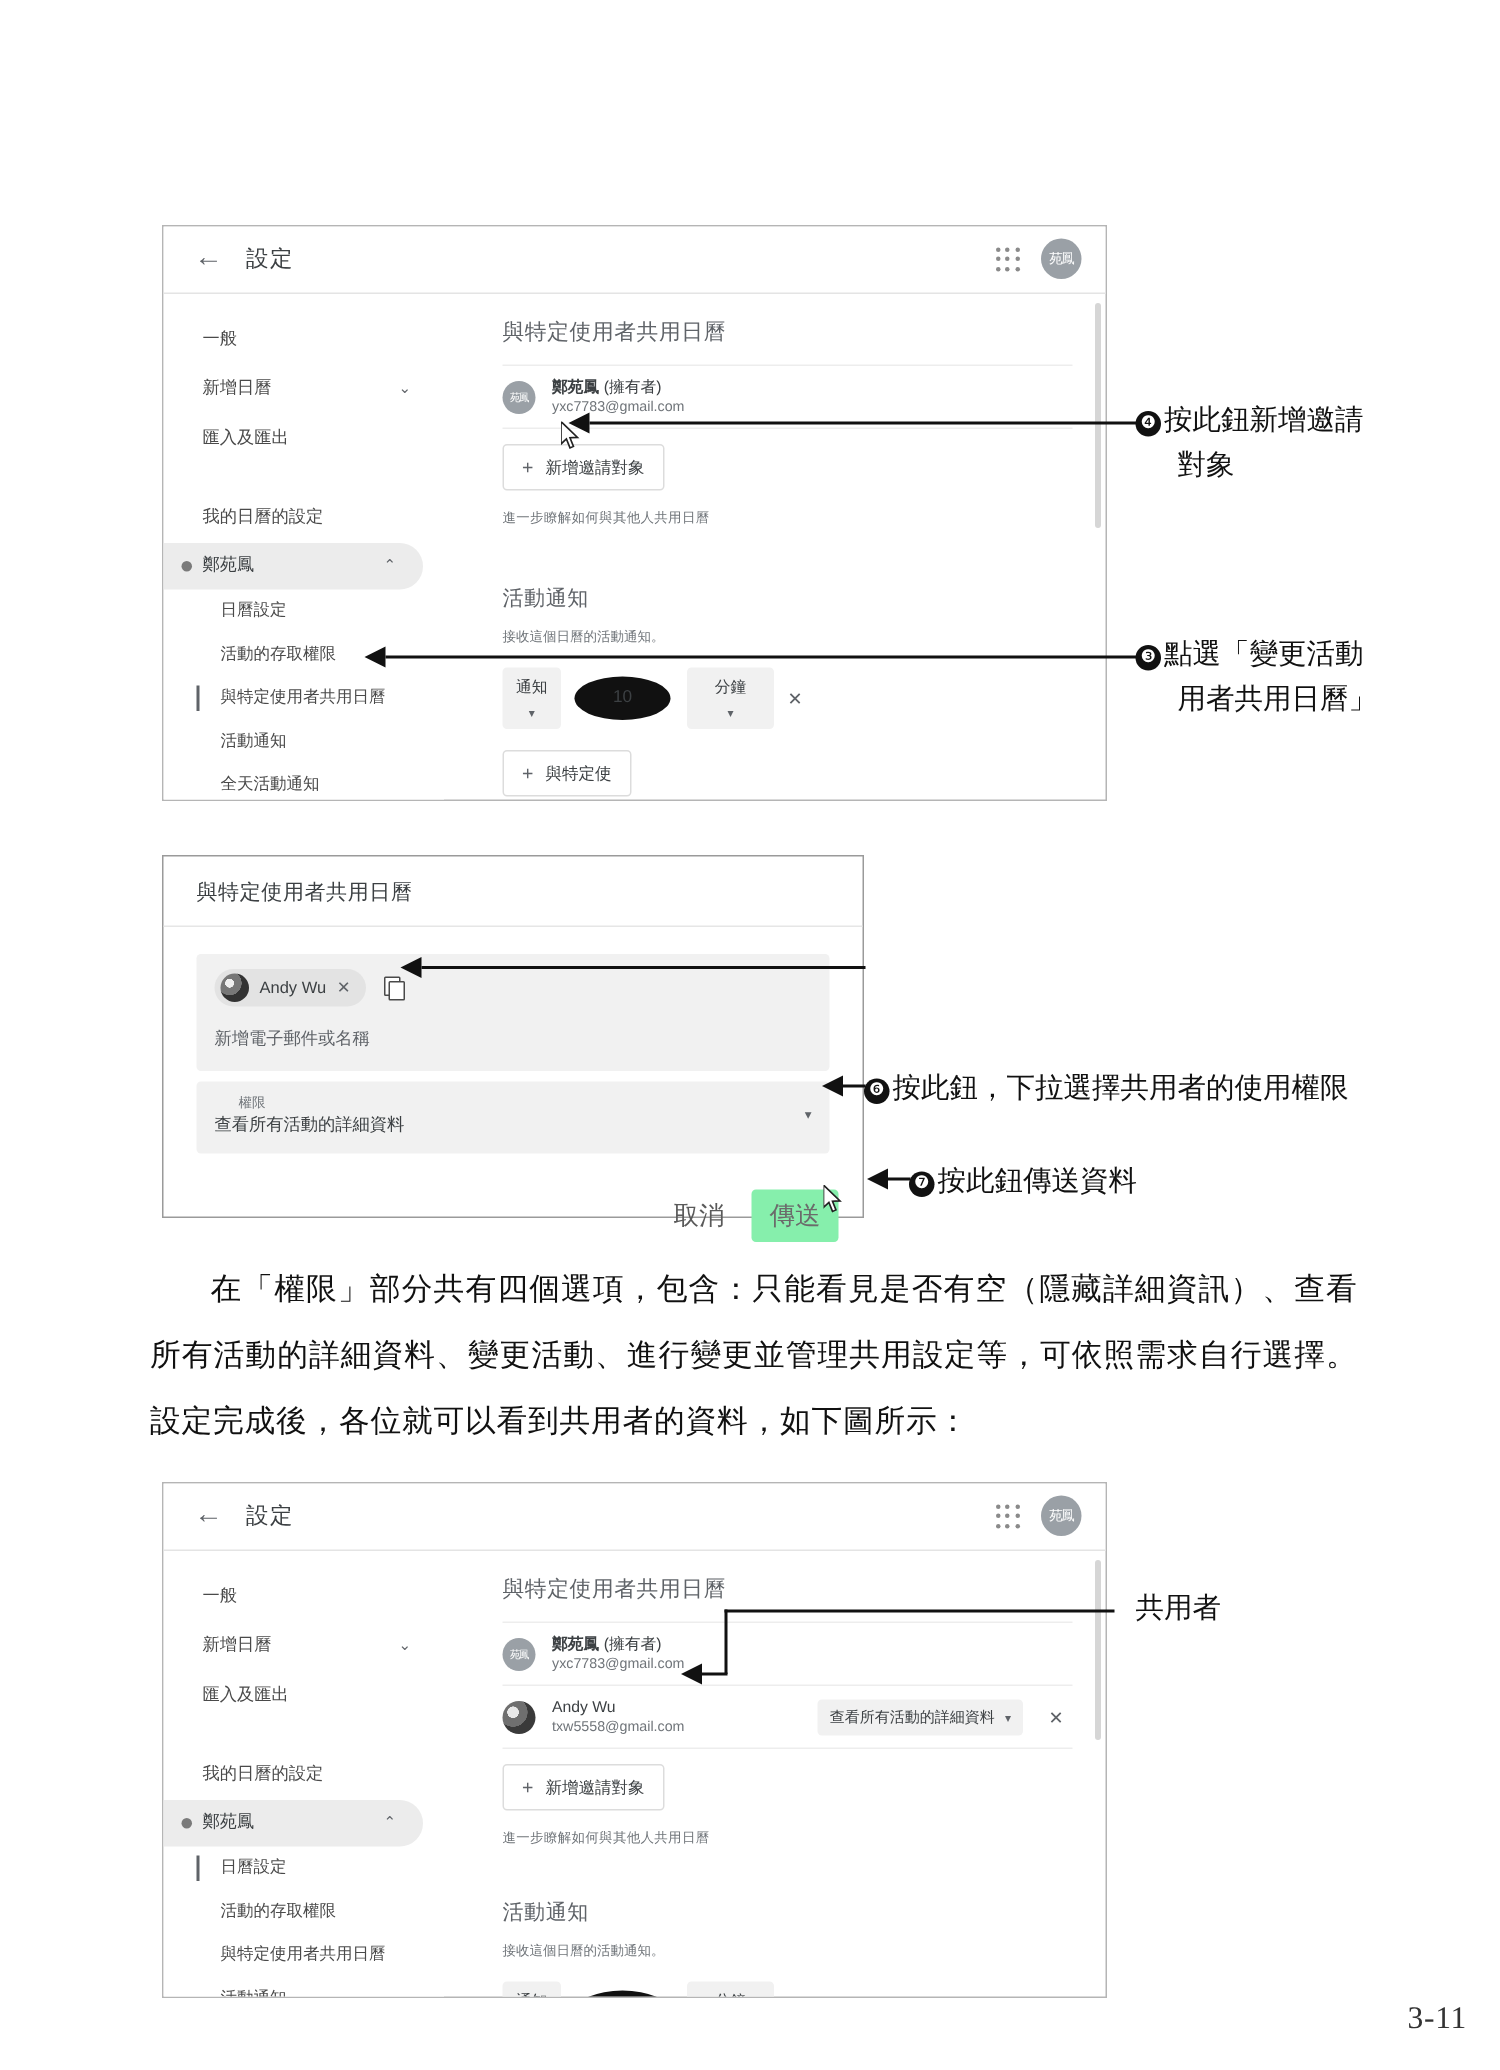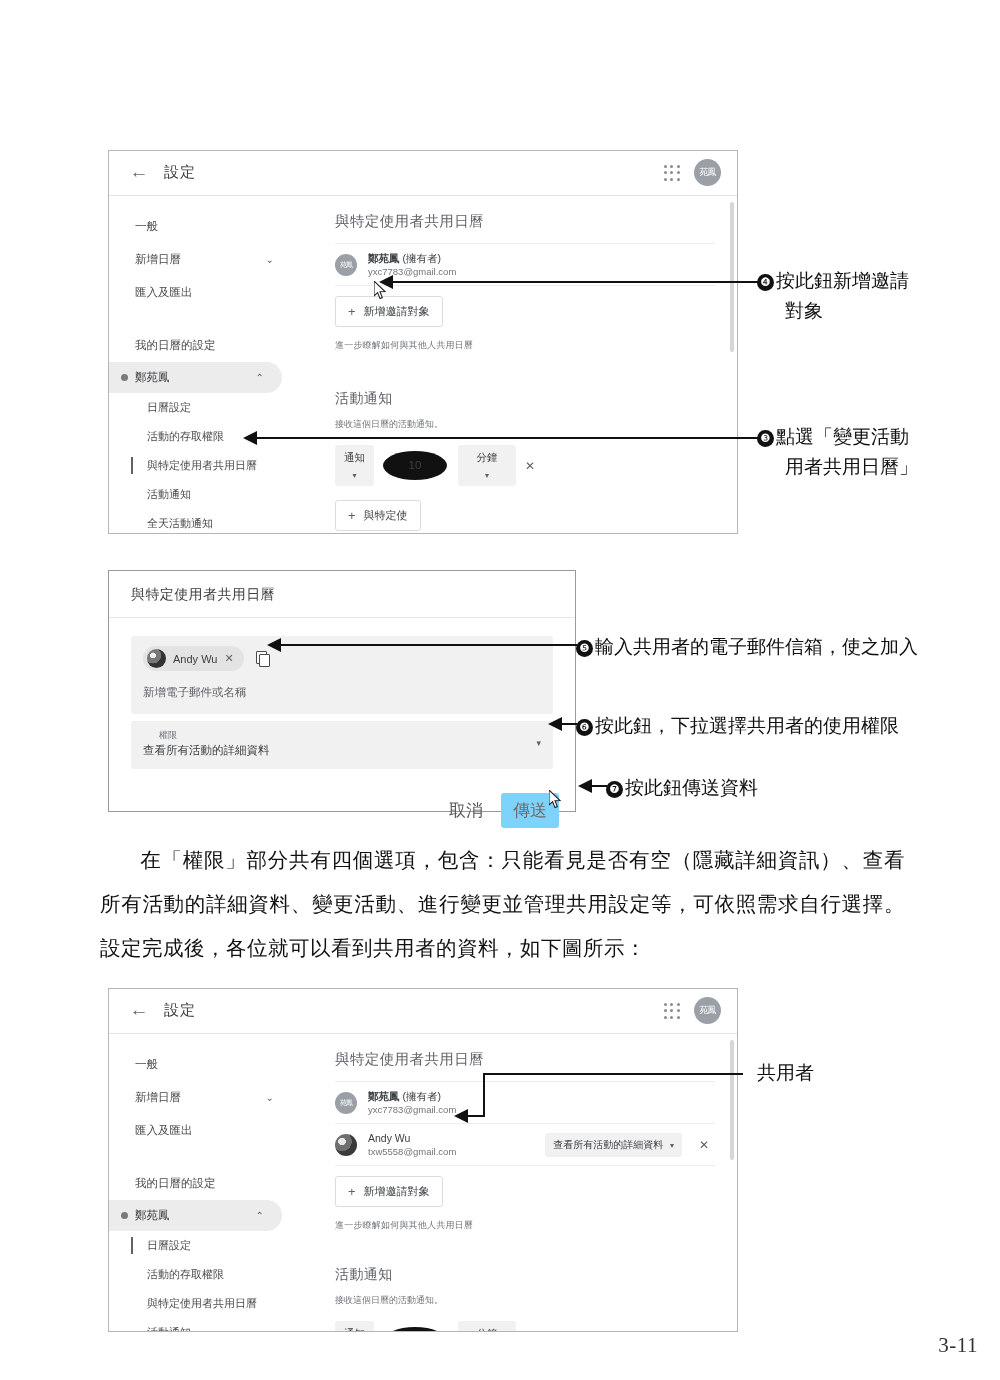--- a/index.html
+++ b/index.html
@@ -180,21 +180,21 @@
   .dlg-ph{font-size:11.5px;color:#5f6368;margin-top:14px;}
   .dlg-sel{
     position:relative;background:#f1f1f1;border-radius:3px;
     padding:8px 12px 10px 12px;margin-top:7px;
   }
   .dlg-sel .lb{font-size:9px;color:#70757a;line-height:13px;margin-left:16px;}
   .dlg-sel .vl{font-size:11.5px;color:#3c4043;line-height:17px;}
   .dlg-sel .ar{position:absolute;right:12px;top:17px;font-size:9px;color:#5f6368;}
   .dlg-foot{display:flex;justify-content:flex-end;align-items:center;gap:6px;padding:14px 16px 14px 0;}
   .dlg-foot .btn{font-size:17px;color:#5a5a5a;padding:6px 12px;border-radius:3px;}
-  .dlg-foot .btn.prim{background:#7dd3fc;color:#6b6b6b;}
+  .dlg-foot .btn.prim{background:#86efac;color:#6b6b6b;}
 
   
   .cursor{position:absolute;width:13px;height:19px;}
   .cursor svg{display:block;}
 
   
   .ann{
     position:absolute;font-family:"Liberation Serif","DejaVu Serif",serif;
     font-size:19px;color:#111;line-height:30px;white-space:pre;
   }
@@ -378,21 +378,20 @@
   </div>
 
   <div class="cursor" style="left:549px;top:790px;">
     <svg width="13" height="19" viewBox="0 0 13 19">
         <path d="M0 0 L0 15 L3.6 11.6 L6 17.6 L8.3 16.6 L6 10.8 L11 10.6 Z" fill="#fff" stroke="#222" stroke-width="1.1"></path>
       </svg>
   </div>
 
   <div class="leader" style="left:281px;top:644px;width:296px;height:1.6px;"></div>
   <div class="arrowL" style="left:267px;top:638px;"></div>
-  <div class="ann" style="left:576px;top:632px;"><span class="num">❺</span><span>輸入共用者的電子郵件信箱，使之加入</span></div>
 
   <div class="leader" style="left:562px;top:723px;width:15px;height:1.6px;"></div>
   <div class="arrowL" style="left:548px;top:717px;"></div>
   <div class="ann" style="left:576px;top:711px;"><span class="num">❻</span><span>按此鈕，下拉選擇共用者的使用權限</span></div>
 
   <div class="leader" style="left:592px;top:785px;width:15px;height:1.6px;"></div>
   <div class="arrowL" style="left:578px;top:779px;"></div>
   <div class="ann" style="left:606px;top:773px;"><span class="num">❼</span><span>按此鈕傳送資料</span></div>
 
   <div class="para"><span class="ind"></span><span>在「權限」部分共有四個選項，包含：只能看見是否有空（隱藏詳細資訊）、查看所有活動的詳細資料、變更活動、進行變更並管理共用設定等，可依照需求自行選擇。設定完成後，各位就可以看到共用者的資料，如下圖所示：</span></div>

